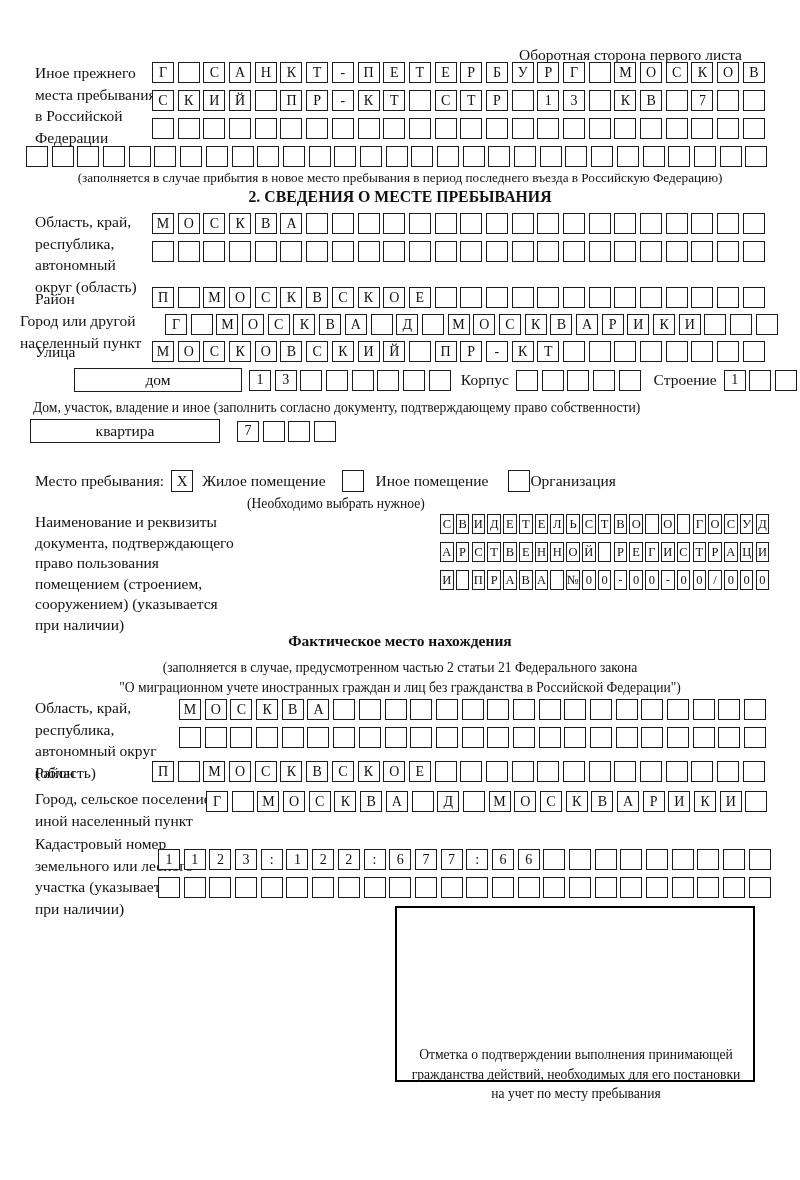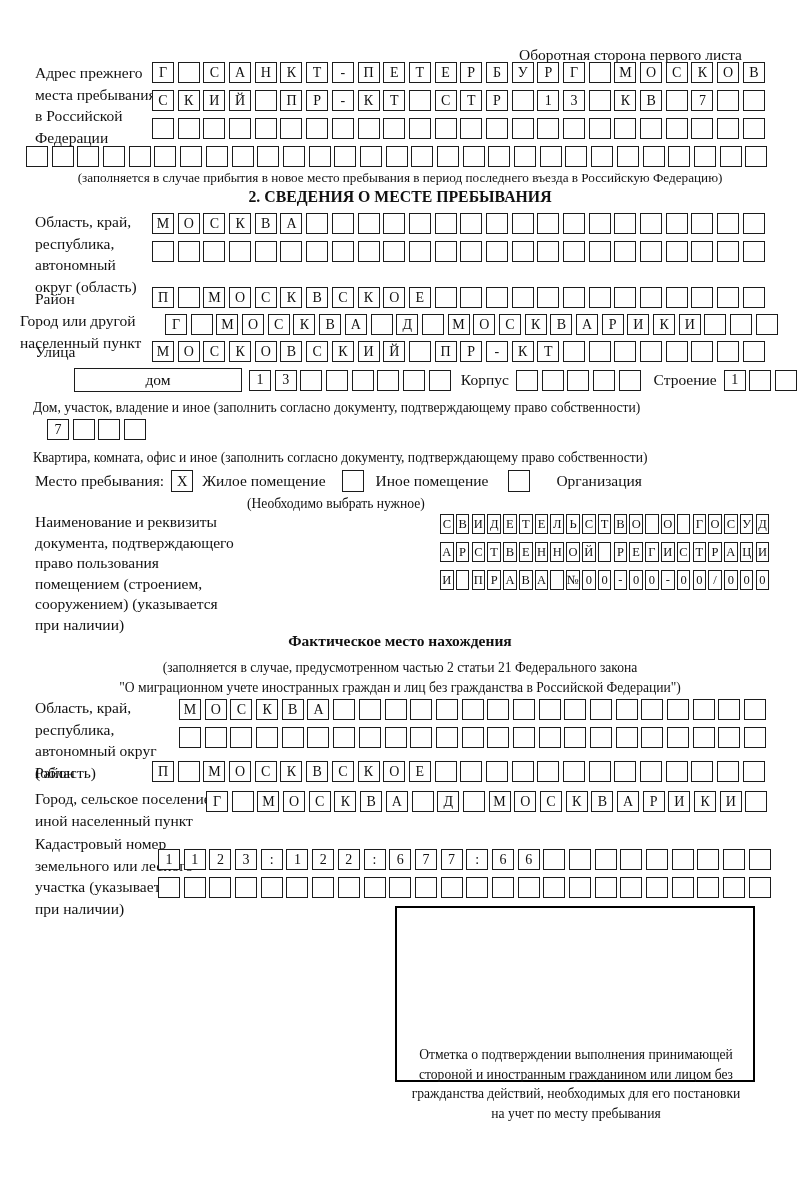--- a/index.html
+++ b/index.html
@@ -37,21 +37,21 @@
   .note{font-size:15.5px;margin-top:26px;}
 </style>
 </head>
 <body>
 
 <div class="page">
 
   <div class="abs note" style="top:20px;right:58px;">Оборотная сторона первого листа</div>
 
   <div class="label" style="top:62px;left:35px;">
-    <div>Адрес прежнего</div>
+    <div>Иное прежнего</div>
     <div>места пребывания</div>
     <div>в Российской</div>
     <div>Федерации</div>
   </div>
   <div class="cellrow" style="top:62px;left:152px;">
       <div class="cell">Г</div>
       <div class="cell"></div>
       <div class="cell">С</div>
       <div class="cell">А</div>
       <div class="cell">Н</div>
@@ -332,37 +332,37 @@
     <div class="cellrow-inline" style="margin-left:7px;">
         <div class="cell">1</div>
         <div class="cell"></div>
         <div class="cell"></div>
         <div class="cell"></div>
       </div>
   </div>
   <div class="caption" style="top:398px;left:33px;font-size:13.6px;">Дом, участок, владение и иное (заполнить согласно документу, подтверждающему право собственности)</div>
 
   <div class="flexrow" style="top:419px;left:30px;">
+    <div class="inline-box" style="width:190px;height:24px;">квартира</div>
     <div class="cellrow-inline" style="margin-left:17px;">
         <div class="cell">7</div>
         <div class="cell"></div>
         <div class="cell"></div>
         <div class="cell"></div>
       </div>
   </div>
-  <div class="caption" style="top:448px;left:33px;font-size:13.6px;">Квартира, комната, офис и иное (заполнить согласно документу, подтверждающему право собственности)</div>
 
   <div class="flexrow" style="top:470px;left:35px;">
     <div class="opt-label">Место пребывания:</div>
     <div class="checkbox" style="margin-left:7px;">X</div>
     <div class="opt-label" style="margin-left:9px;">Жилое помещение</div>
     <div class="checkbox" style="margin-left:16px;"></div>
     <div class="opt-label" style="margin-left:12px;">Иное помещение</div>
     <div class="checkbox" style="margin-left:20px;"></div>
-    <div class="opt-label" style="margin-left:26px;">Организация</div>
+    <div class="opt-label" style="">Организация</div>
   </div>
   <div class="caption" style="top:494px;left:247px;font-size:13.6px;">(Необходимо выбрать нужное)</div>
 
   <div class="label tight" style="top:512px;left:35px;">
     <div>Наименование и реквизиты</div>
     <div>документа, подтверждающего</div>
     <div>право пользования</div>
     <div>помещением (строением,</div>
     <div>сооружением) (указывается</div>
     <div>при наличии)</div>
@@ -610,18 +610,17 @@
       <div class="cell"></div>
       <div class="cell"></div>
       <div class="cell"></div>
       <div class="cell"></div>
       <div class="cell"></div>
     </div>
 
   <div class="stamp-box" style="top:906px;left:395px;width:360px;height:176px;"></div>
   <div class="caption" style="top:1045px;left:383px;width:386px;text-align:center;font-size:13.6px;line-height:19.5px;">
     <div>Отметка о подтверждении выполнения принимающей</div>
-    <div>стороной и иностранным гражданином или лицом без</div>
     <div>гражданства действий, необходимых для его постановки</div>
     <div>на учет по месту пребывания</div>
   </div>
 
 </div>
 
 </body></html>

